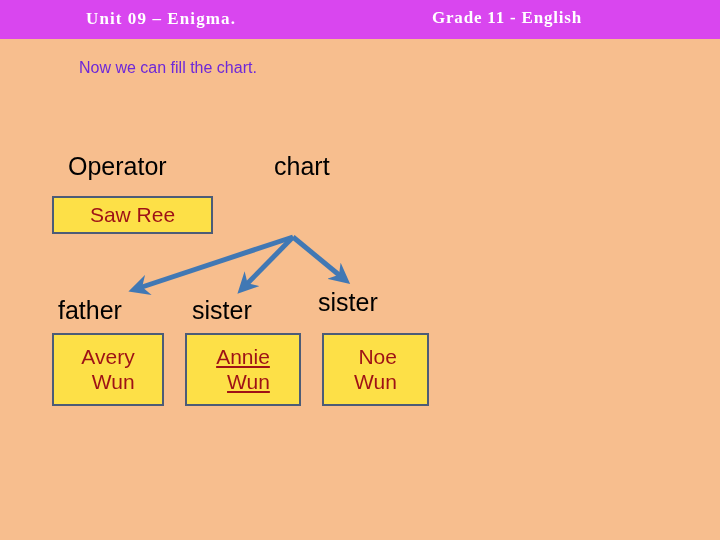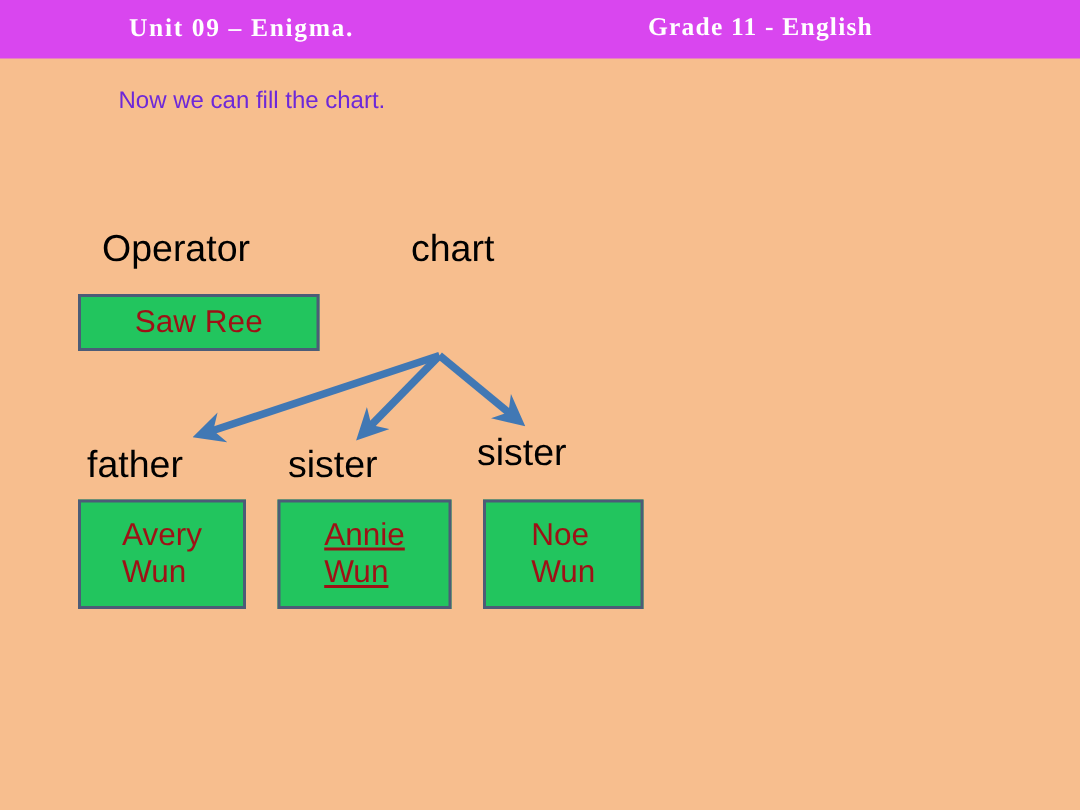--- a/index.html
+++ b/index.html
@@ -74,29 +74,29 @@
   .role-operator { left: 68px;  top: 152px; }
   .role-caller   { left: 274px; top: 152px; }
   .role-father   { left: 58px;  top: 296px; }
   .role-sister   { left: 192px; top: 296px; }
   .role-brother  { left: 318px; top: 288px; }
 
   
   .name-box {
     position: absolute;
     box-sizing: border-box;
-    background: #22c55e;
+    background: #fde047;
     border: 2px solid #4C5C77;
     color: #9E1116;
     font-size: 21px;
     line-height: 1.15;
     display: flex;
     align-items: center;
     justify-content: center;
-    text-align: left;
+    text-align: right;
     white-space: pre-line;
   }
   .box-operator { left: 52px;  top: 196px; width: 161px; height: 38px; }
   .box-caller   { left: 263px; top: 193px; width: 153px; height: 43px; }
   .box-father   { left: 52px;  top: 333px; width: 112px; height: 73px; }
   .box-sister   { left: 185px; top: 333px; width: 116px; height: 73px; text-decoration: underline; }
   .box-brother  { left: 322px; top: 333px; width: 107px; height: 73px; }
 
   
   .arrow-layer {

